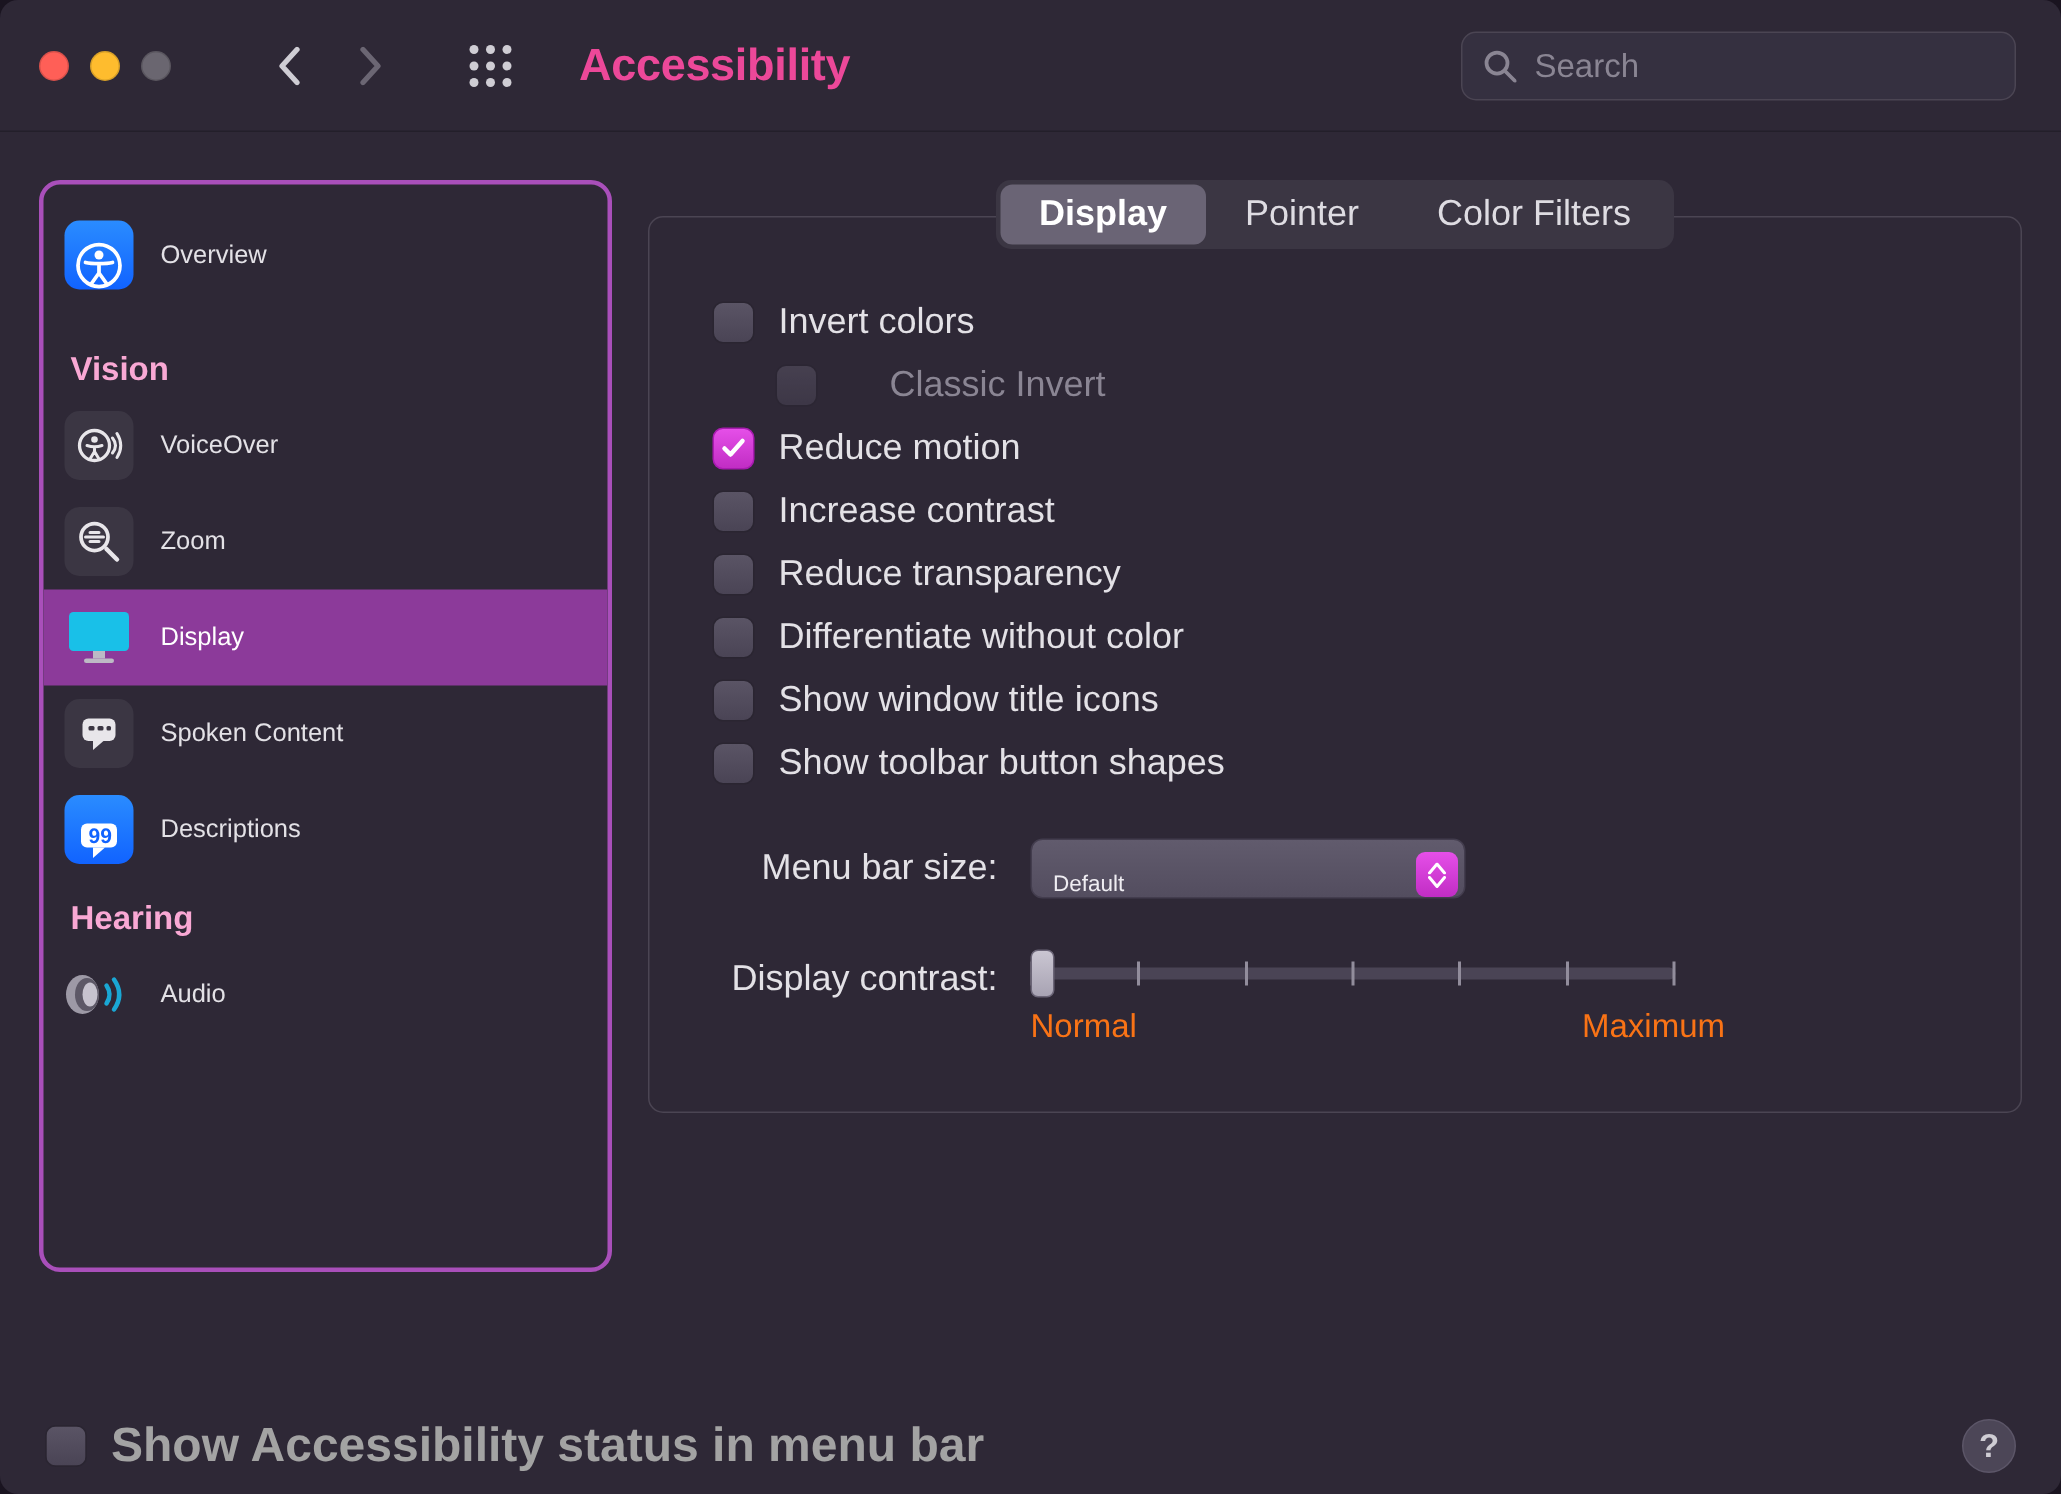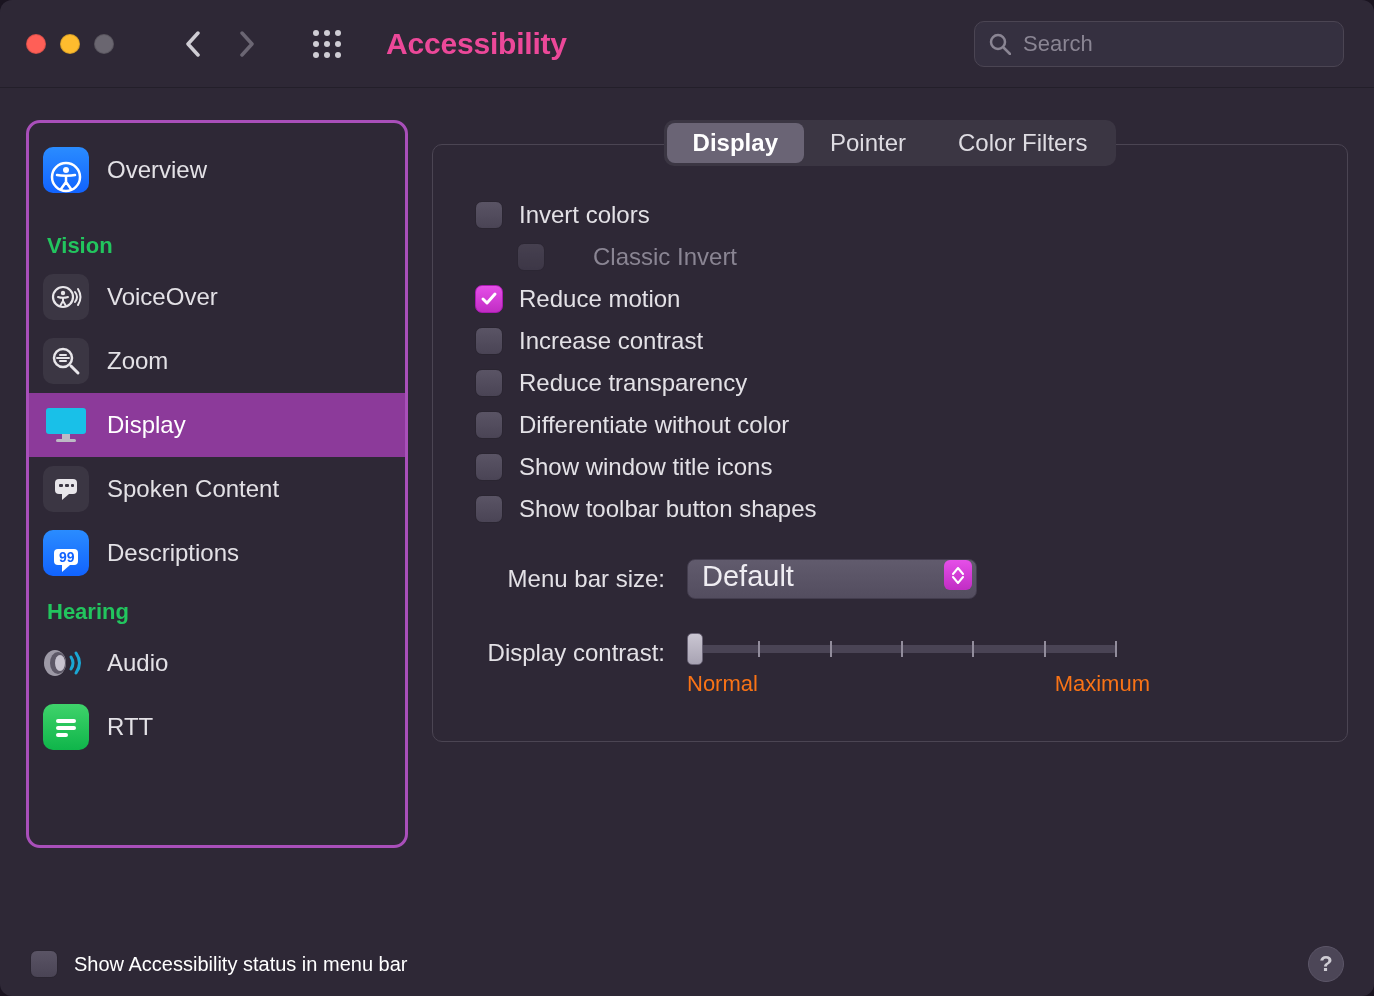--- a/index.html
+++ b/index.html
@@ -21,23 +21,23 @@
   .search input { flex:1; background:transparent; border:none; outline:none; color:#cfcdd4; font-size:22px; }
   .search input::placeholder { color:#8a8593; }
   
   .body { flex:1; display:flex; padding: 32px 26px 20px 26px; gap: 24px; position:relative; }
   
   .sidebar-wrap { width: 382px; }
   .sidebar { width: 100%; height: 728px; border: 3px solid #a94fba; border-radius: 14px; padding: 12px 0 0 0; overflow: hidden; background: #2e2836; }
   .side-item { display:flex; align-items:center; gap: 18px; height: 64px; padding: 0 14px; cursor:default; }
   .side-item.first { height: 70px; margin-bottom: 14px;}
   .side-item.selected { background: #8c3a9a; }
-  .side-item .label { font-size: 24px; color:#e3e1e6; }
+  .side-item .label { font-size: 17px; color:#e3e1e6; }
   .side-item.selected .label { color:#fff; font-weight:500;}
-  .section-title { font-size: 22px; font-weight:700; color:#22c55e; padding: 14px 0 6px 18px; }
+  .section-title { font-size: 22px; font-weight:700; color:#f9a8d4; padding: 14px 0 6px 18px; }
   .icon-tile { width:46px; height:46px; border-radius: 10px; display:flex; align-items:center; justify-content:center; flex-shrink:0; }
   .icon-tile.blue { background: linear-gradient(#2a8cff,#1163ff); align-items: flex-end; }
   .icon-tile.dark { background: #3b3643; }
   .icon-tile.green { background: linear-gradient(#3fd36b,#0fb54a); }
   .icon-tile.plain { background: transparent; }
   
   .main { flex:1; display:flex; flex-direction:column; }
   .segmented { align-self:center;  display:flex; background:#3b3643; border-radius:10px; padding:3px; margin-bottom: 0px; z-index:2; position:relative; top:0;}
   .seg-item { padding: 6px 26px; font-size:24px; color:#dedce2; border-radius:8px; }
   .seg-item.active { background:#6a6475; font-weight:600; color:#fff; }
@@ -47,33 +47,33 @@
   .check-row.sub { margin-left: 42px; gap: 48px; }
   .chk { width:28px; height:28px; border-radius:7px; background: linear-gradient(#5a5465,#4a4455); border:1px solid #2a2531; display:flex; align-items:center; justify-content:center; flex-shrink:0;}
   .chk.checked { background: linear-gradient(#e54fe8,#c12dc4); border-color:#a81bb0;}
   .chk.disabled { opacity:.55; }
   .chk svg { display:none; }
   .chk.checked svg { display:block; }
   .check-label { font-size:24px; color:#e3e1e6; }
   .check-label.dim { color:#8a8593; }
   .form-row { display:flex; align-items:center; gap: 22px; margin-top: 36px; }
   .form-label { font-size:24px; color:#e3e1e6; text-align:right; }
-  .select { display:flex; align-items:flex-start; justify-content:space-between; width: 290px; height:40px; background: linear-gradient(#615b6d,#534d5f); border:1px solid #433d4e; border-radius:8px; padding: 0 4px 0 14px; font-size:29px; color:#efedf2;gap:24px;}
+  .select { display:flex; align-items:flex-end; justify-content:space-between; width: 290px; height:40px; background: linear-gradient(#615b6d,#534d5f); border:1px solid #433d4e; border-radius:8px; padding: 0 4px 0 14px; font-size:15px; color:#efedf2;gap:24px;}
   .select-arrows { width:28px; height:30px; border-radius:6px; background: linear-gradient(#e54fe8,#c12dc4); display:flex; flex-direction:column; align-items:center; justify-content:center; gap:1px;}
   .slider-row { display:flex; align-items:flex-start; gap: 22px; margin-top: 36px; }
   .slider-wrap { flex:1; }
   .slider-track { position:relative; height: 8px; background:#4a4455; border-radius:4px; width: 430px; margin-top:10px;}
   .slider-ticks { position:absolute; inset:0; display:flex; justify-content:space-between; }
   .tick { width:2px; height:16px; background:#928d9c; position:relative; top:-4px;}
   .slider-thumb { position:absolute; left:0; top:-12px; width:16px; height:32px; background: linear-gradient(#cac6d2,#a8a3b3); border:1px solid #6b6577; border-radius:5px;}
   .slider-labels { display:flex; justify-content:space-between; width:463px; margin-top:18px; font-size:22px; color:#f97316;}
   
   .bottom { display:flex; align-items:center; padding: 8px 30px 14px 30px; }
   .bottom .chk { margin-right:16px;}
-  .bottom-label { font-size:20px; color:#ffffff;}
+  .bottom-label { font-size:32px; color:#a3a3a3;font-weight:bold;}
   .help-btn { width:36px; height:36px; border-radius:50%; background:#4c4657; color:#cfcdd4; display:flex; align-items:center; justify-content:center; font-size:22px; font-weight:600; border:1px solid #5c5668;}
   svg { display:block; }
 </style>
 </head>
 <body>
 
 <div class="window">
 
   <div class="toolbar">
     <div class="traffic">
@@ -199,30 +199,20 @@
                 <ellipse cx="12" cy="18" rx="11" ry="13" fill="#9d99a6"></ellipse>
                 <ellipse cx="15" cy="18" rx="8" ry="11" fill="#5d5867"></ellipse>
                 <ellipse cx="17" cy="18" rx="5" ry="8" fill="#c7c3cf"></ellipse>
                 <path d="M28 12 Q32 18 28 24" stroke="#1aa7d4" stroke-width="3" fill="none" stroke-linecap="round"></path>
                 <path d="M33 8 Q40 18 33 28" stroke="#1aa7d4" stroke-width="3" fill="none" stroke-linecap="round"></path>
               </svg>
           </div>
           <span class="label">Audio</span>
         </div>
 
-        <div class="side-item">
-          <div class="icon-tile green">
-            <svg width="32" height="32" viewBox="0 0 32 32" fill="none">
-                <rect x="6" y="8" width="20" height="4" rx="2" fill="#fff"></rect>
-                <rect x="6" y="15" width="20" height="4" rx="2" fill="#fff"></rect>
-                <rect x="6" y="22" width="12" height="4" rx="2" fill="#fff"></rect>
-              </svg>
-          </div>
-          <span class="label">RTT</span>
-        </div>
 
       </div>
     </div>
 
     <div class="main">
       <div class="segmented">
         <div class="seg-item active">Display</div>
         <div class="seg-item">Pointer</div>
         <div class="seg-item">Color Filters</div>
       </div>

